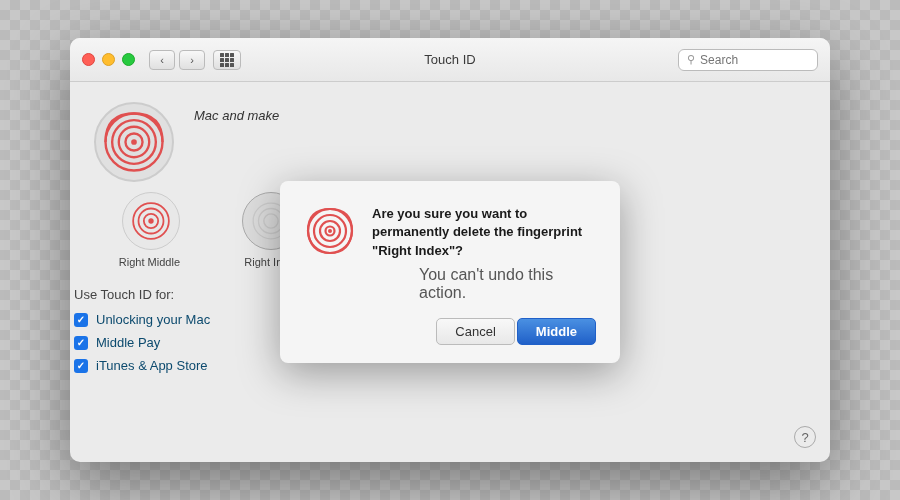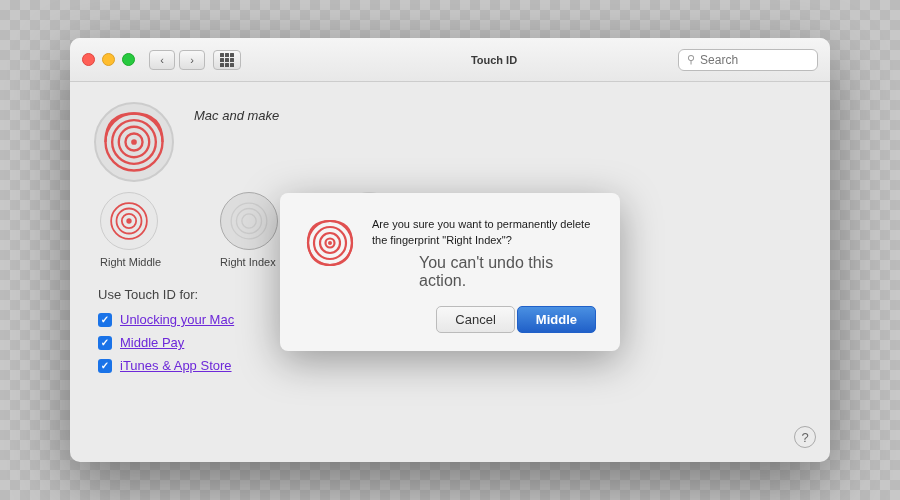--- a/index.html
+++ b/index.html
@@ -99,24 +99,23 @@
       width: 4px;
       height: 4px;
       background: #555;
       border-radius: 0.5px;
     }
 
     .title {
       position: absolute;
       left: 50%;
       transform: translateX(-50%);
-      font-size: 11px;
-      font-weight: 700;
+      font-size: 13px;
+      font-weight: 400;
       color: #3a3a3a;
-      margin-left: 44px;
     }
 
     .search-box {
       margin-left: auto;
       display: flex;
       align-items: center;
       background: #fff;
       border: 1px solid #bbb;
       border-radius: 6px;
       padding: 3px 8px;
@@ -138,21 +137,21 @@
       width: 100%;
     }
 
     .window-content {
       padding: 20px 20px 20px 20px;
       position: relative;
       min-height: 380px;
     }
 
     .bottom-section {
-      padding: 10px 28px;
+      padding: 10px 4px;
     }
 
     .use-for-title {
       font-size: 13px;
       color: #444;
       margin-bottom: 10px;
     }
 
     .checkbox-item {
       display: flex;
@@ -174,22 +173,21 @@
 
     .checkmark {
       color: white;
       font-size: 10px;
       font-weight: bold;
       line-height: 1;
     }
 
     .checkbox-label {
       font-size: 13px;
-      color: #6d28d9;
-      text-decoration: underline;
+      color: #0c4a6e;
     }
 
     .help-btn {
       position: absolute;
       bottom: 14px;
       right: 14px;
       width: 22px;
       height: 22px;
       border-radius: 50%;
       border: 1.5px solid #aaa;
@@ -227,22 +225,22 @@
 
     .modal-fp-icon {
       width: 52px;
       height: 52px;
       flex-shrink: 0;
     }
 
     .modal-text-area {}
 
     .modal-title {
-      font-size: 11px;
-      font-weight: 400;
+      font-size: 13px;
+      font-weight: 700;
       color: #1a1a1a;
       margin-bottom: 6px;
       line-height: 1.4;
     }
 
     .modal-subtitle {
       font-size: 16px;
       color: #555;
       margin-left: 47px;
     }
@@ -309,21 +307,21 @@
     .fingerprint-columns {
       display: flex;
       gap: 0;
       align-items: flex-end;
       padding: 10px 30px 5px;
     }
 
     .fp-col-item {
       display: flex;
       flex-direction: column;
-      align-items: flex-start;
+      align-items: flex-end;
       gap: 6px;
       min-width: 80px;
     }
 
     .fp-name {
       font-size: 11px;
       color: #444;
       text-align: center;
     }
   </style>

